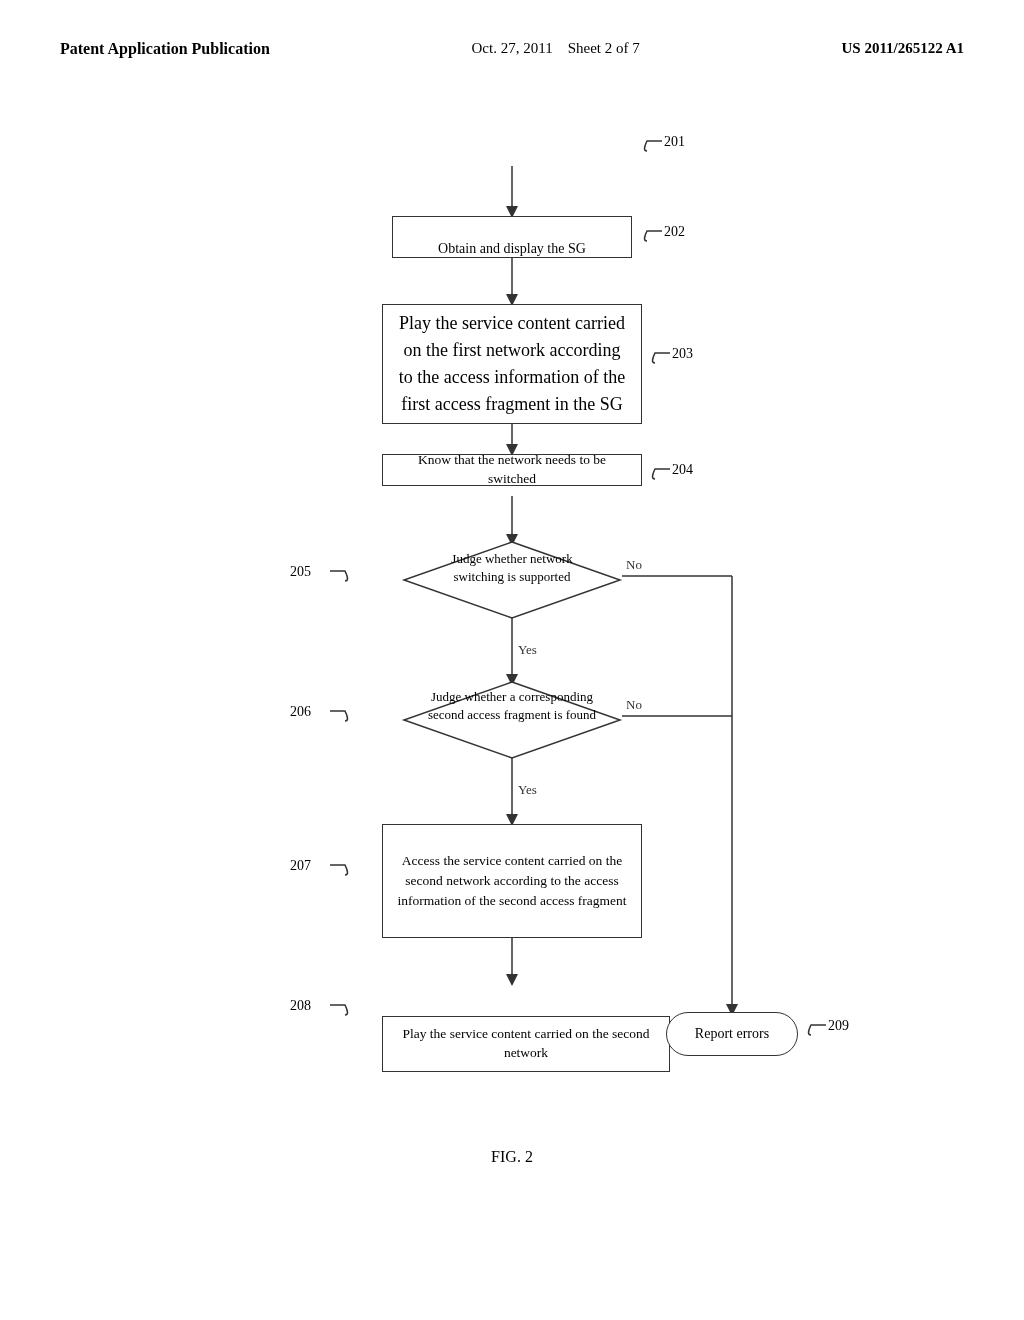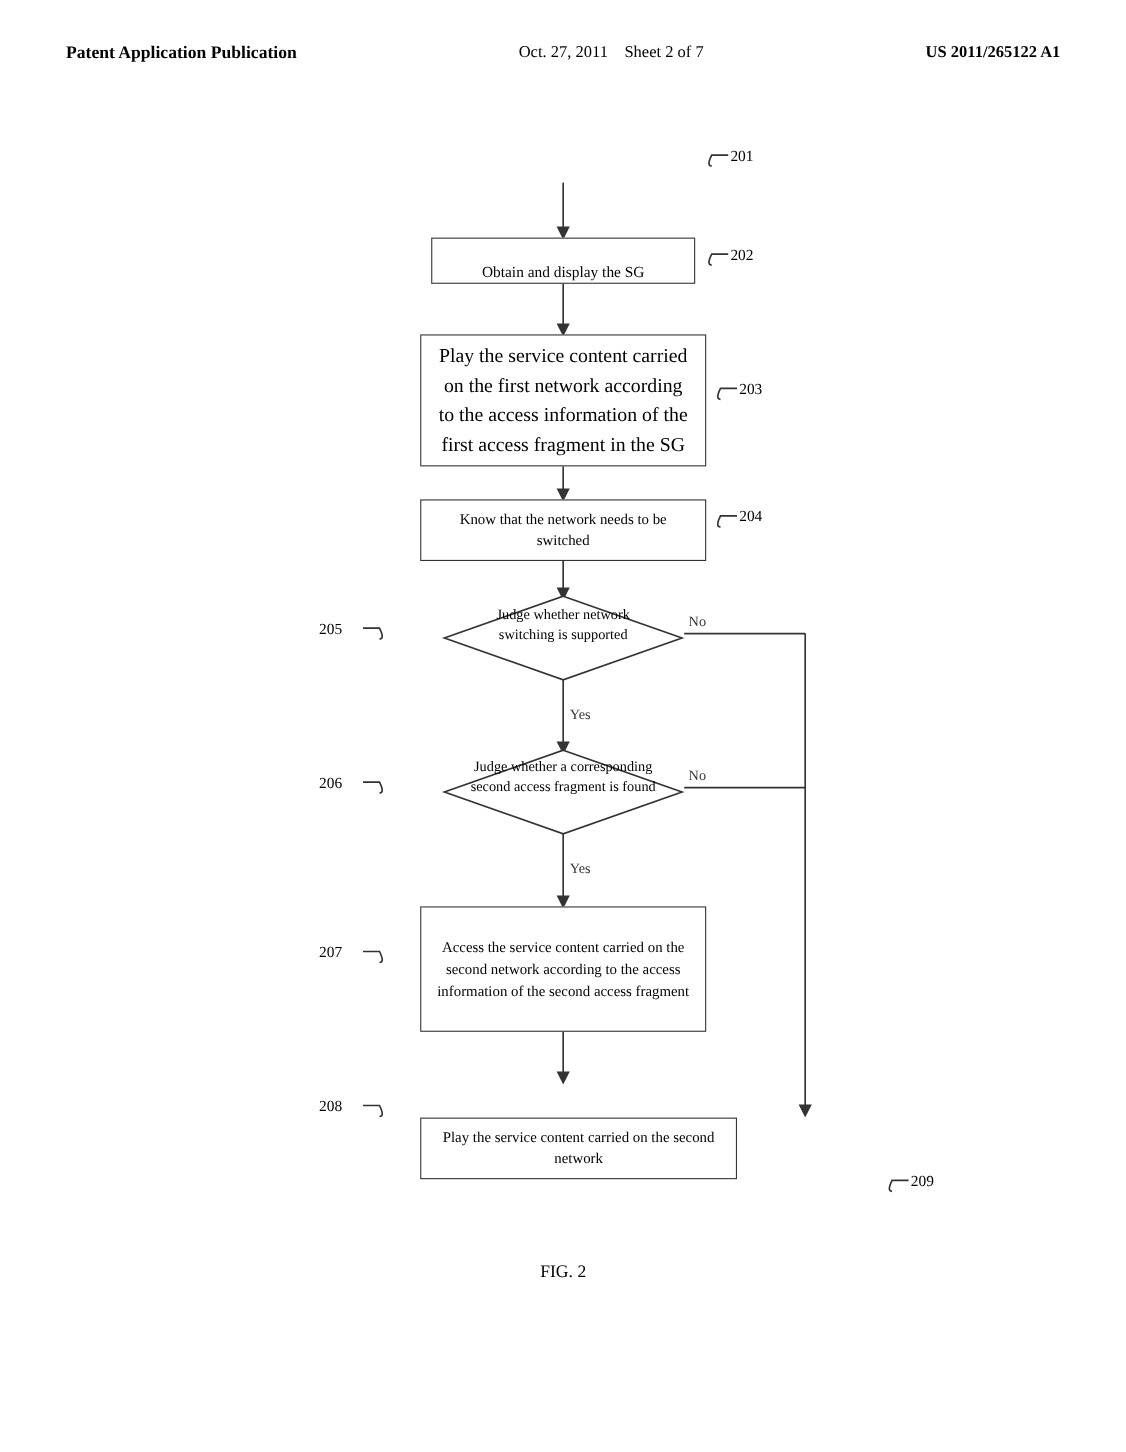--- a/index.html
+++ b/index.html
@@ -124,21 +124,21 @@
         <span>Play the service content carried on the first network according to the access information of the first access fragment in the SG</span>
       </div>
 
       <div style="position:absolute; top:240px; left:498px;">
         <svg width="55" height="30" overflow="visible">
           <path d="M 5 15 Q 0 15 5 5 L 20 5" stroke="#333" stroke-width="1.5" fill="none"></path>
           <text x="22" y="10" font-size="14" font-family="Times New Roman">203</text>
         </svg>
       </div>
 
-      <div style="position:absolute; top:346px; left:230px; width:260px; height:56px; border:1.5px solid #333; display:flex; align-items:center; justify-content:center; font-size:13.5px; text-align:center; line-height:1.4; padding:4px 10px; background:#fff; font-family:'Times New Roman',serif;">
+      <div style="position:absolute; top:346px; left:230px; width:260px; height:32px; border:1.5px solid #333; display:flex; align-items:center; justify-content:center; font-size:13.5px; text-align:center; line-height:1.4; padding:4px 10px; background:#fff; font-family:'Times New Roman',serif;">
         <span>Know that the network needs to be switched</span>
       </div>
 
       <div style="position:absolute; top:356px; left:498px;">
         <svg width="55" height="30" overflow="visible">
           <path d="M 5 15 Q 0 15 5 5 L 20 5" stroke="#333" stroke-width="1.5" fill="none"></path>
           <text x="22" y="10" font-size="14" font-family="Times New Roman">204</text>
         </svg>
       </div>
 
@@ -189,22 +189,25 @@
         <span>Play the service content carried on the second network</span>
       </div>
 
       <div style="position:absolute; top:892px; left:138px;">
         <svg width="70" height="30" overflow="visible">
           <path d="M 55 15 Q 60 15 55 5 L 40 5" stroke="#333" stroke-width="1.5" fill="none"></path>
           <text x="0" y="10" font-size="14" font-family="Times New Roman">208</text>
         </svg>
       </div>
 
-
-      <div style="position:absolute; top:912px; left:654px;margin-top:48px;">
+      <div style="position:absolute; top:904px; left:514px; width:132px; height:44px; border:1.5px solid #333; border-radius:22px; display:flex; align-items:center; justify-content:center; font-size:14px; text-align:center; background:#fff; font-family:'Times New Roman',serif;">
+        <span>Report errors</span>
+      </div>
+
+      <div style="position:absolute; top:912px; left:654px;">
         <svg width="55" height="30" overflow="visible">
           <path d="M 5 15 Q 0 15 5 5 L 20 5" stroke="#333" stroke-width="1.5" fill="none"></path>
           <text x="22" y="10" font-size="14" font-family="Times New Roman">209</text>
         </svg>
       </div>
 
       <div style="position:absolute; top:1040px; left:0; width:720px; text-align:center; font-size:16px; font-family:'Times New Roman',serif;">FIG. 2</div>
 
     </div>
   </div>

